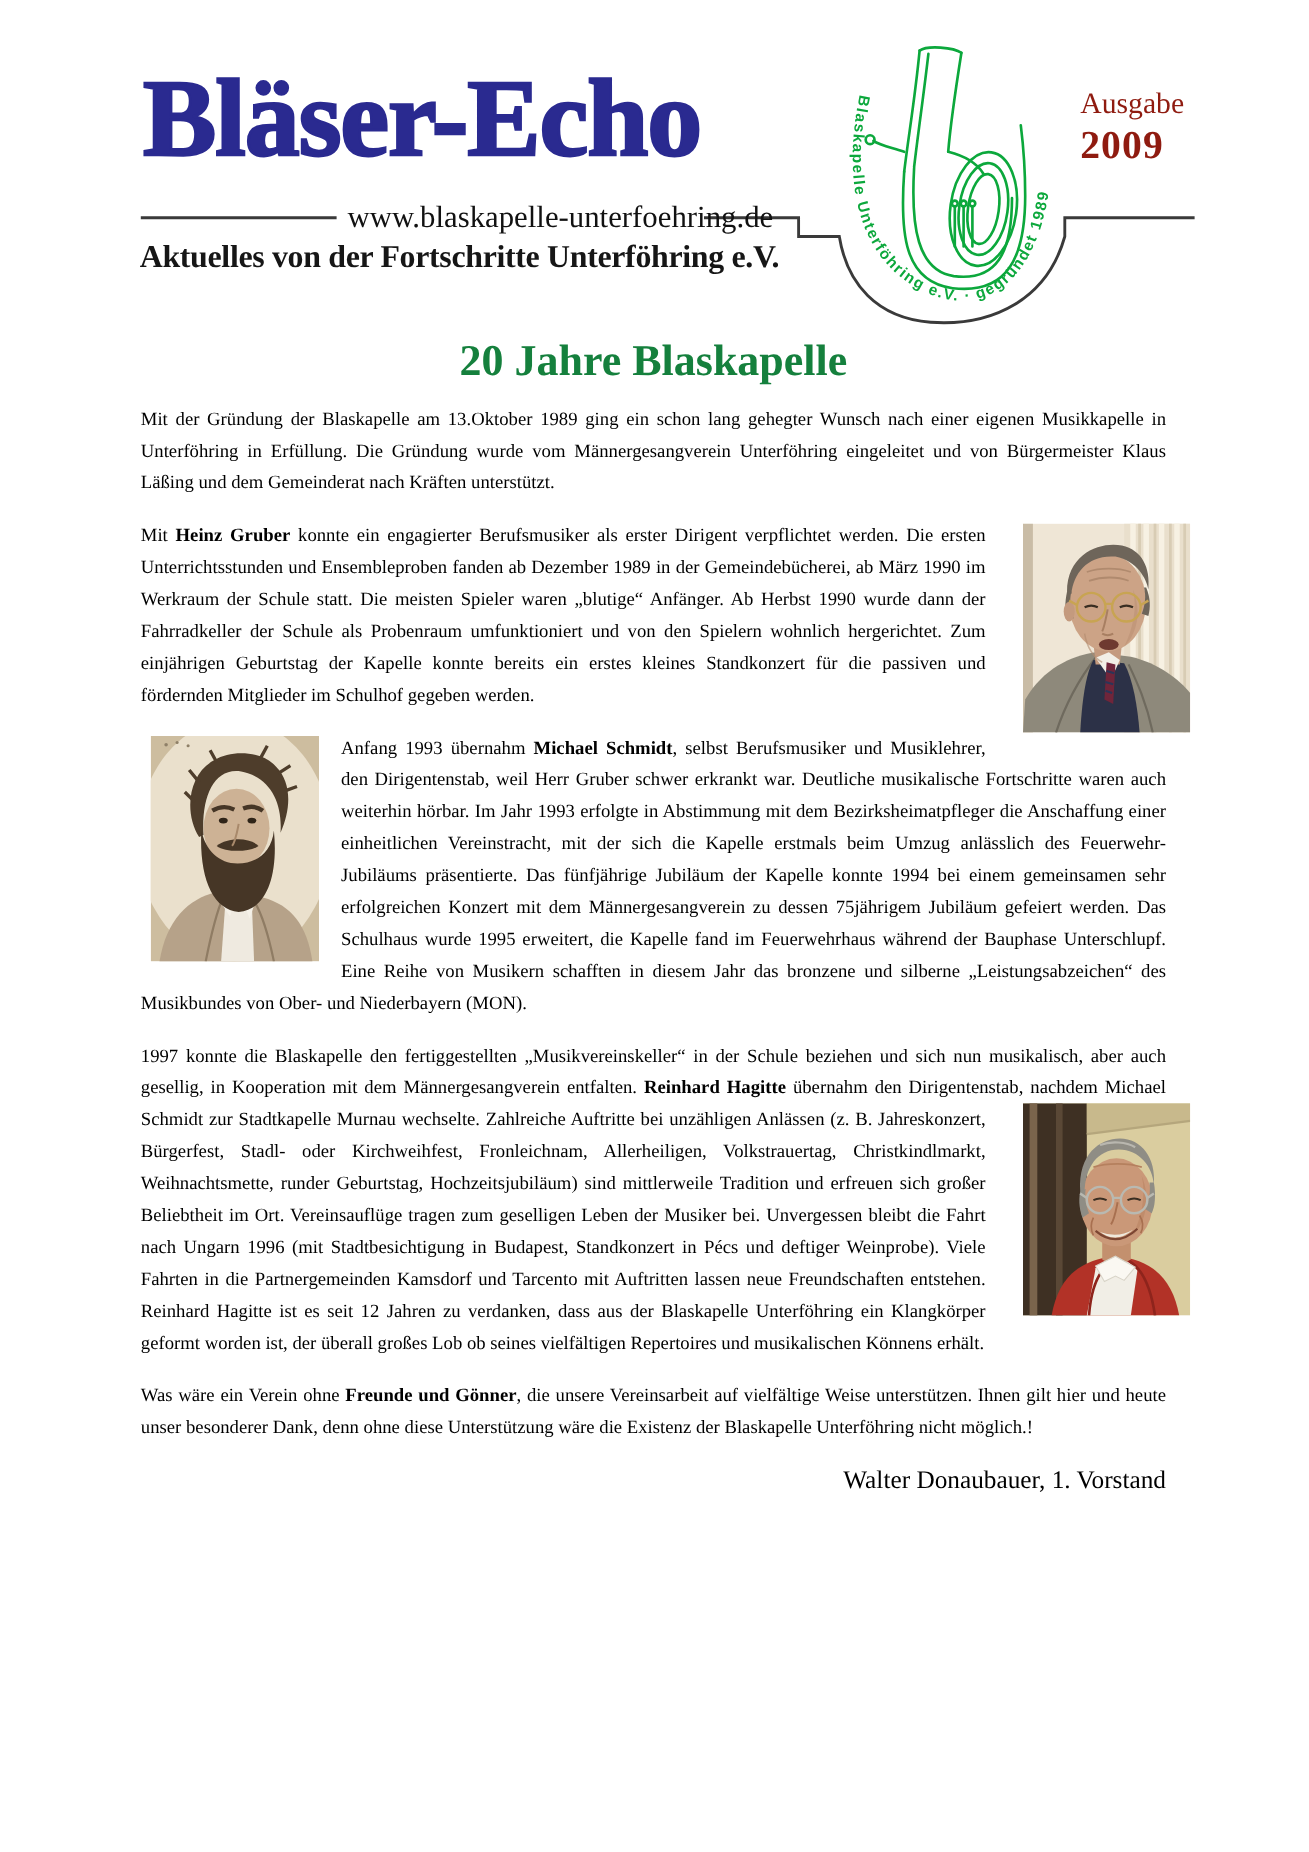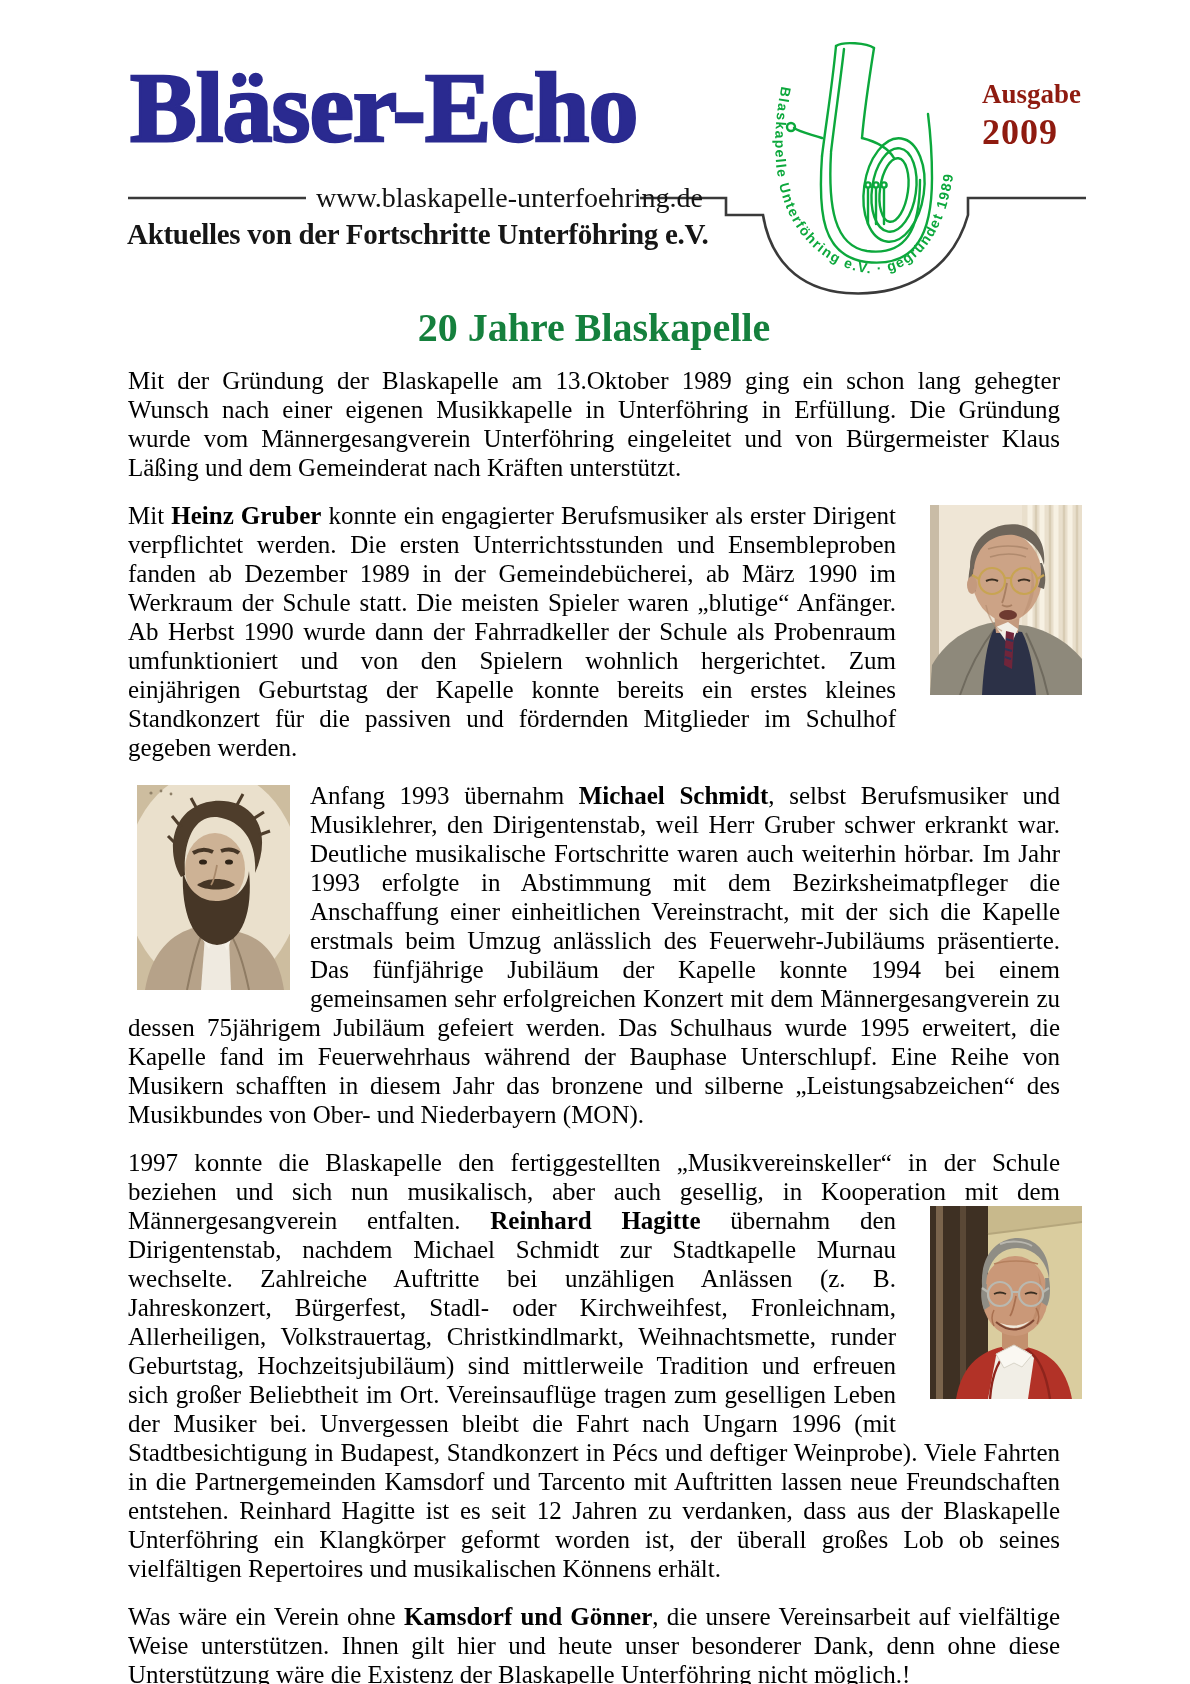--- a/index.html
+++ b/index.html
@@ -20,30 +20,30 @@
     position:absolute;left:316px;top:182px;font-size:28px;color:#111;
     white-space:nowrap;
   }
   .subtitle{
     position:absolute;left:127px;top:218px;margin:0;
     font-size:29px;font-weight:bold;color:#161616;letter-spacing:-0.3px;
     white-space:nowrap;
   }
   .logo-box{position:absolute;left:748px;top:38px;}
   .issue-box{position:absolute;left:982px;top:80px;color:#8F1B10;text-align:left;}
-  .issue-label{font-size:27px;font-weight:bold;line-height:28px;margin:0;}
+  .issue-label{font-size:27px;font-weight:normal;line-height:28px;margin:0;}
   .issue-year{font-size:36px;font-weight:bold;line-height:44px;margin:2px 0 0 0;letter-spacing:1px;}
 
   .article{position:relative;margin:0 0 0 128px;width:932px;}
   .headline{
     margin:6px 0 16px 0;text-align:center;font-size:40px;line-height:44px;
     font-weight:bold;color:#15803d;
   }
   .para{
-    margin:0 0 19px 0;font-size:25px;line-height:29px;text-align:justify;
+    margin:0 0 19px 0;font-size:17px;line-height:29px;text-align:justify;
     hyphens:none;
   }
   .para b{font-weight:bold;}
   .photo{display:block;}
   .photo svg{display:block;}
   .ph-gruber{float:right;margin:4px -22px 12px 34px;}
   .ph-schmidt{float:left;margin:4px 20px 14px 9px;}
   .ph-hagitte{float:right;clear:right;margin:0 -22px 12px 34px;}
   .float-spacer{float:right;width:0;height:58px;}
   .signature{margin:4px 0 12px 0;font-size:23px;line-height:29px;text-align:right;}
@@ -199,17 +199,17 @@
         <path d="M64,88 Q70,85 76,88 M95,88 Q101,85 107,88" stroke="#3A2E22" stroke-width="1.8" fill="none"></path>
         <path d="M86,90 C84,100 83,106 80,110" stroke="#A87050" stroke-width="1.8" fill="none"></path>
         <path d="M70,117 Q85,128 100,115 Q86,123 70,117 Z" fill="#EFE9DC"></path>
         <path d="M66,116 Q85,132 104,114" stroke="#7C4632" stroke-width="2" fill="none"></path>
         <path d="M64,104 Q60,112 64,120 M106,102 Q111,110 107,118" stroke="#A87050" stroke-width="1.5" fill="none"></path>
       </svg>
     </span>
     <span>1997 konnte die Blaskapelle den fertiggestellten „Musikvereinskeller“ in der Schule beziehen und sich nun musikalisch, aber auch gesellig, in Kooperation mit dem Männergesangverein entfalten. <b>Reinhard Hagitte</b> übernahm den Dirigentenstab, nachdem Michael Schmidt zur Stadtkapelle Murnau wechselte. Zahlreiche Auftritte bei unzähligen Anlässen (z. B. Jahreskonzert, Bürgerfest, Stadl- oder Kirchweihfest, Fronleichnam, Allerheiligen, Volkstrauertag, Christkindlmarkt, Weihnachtsmette, runder Geburtstag, Hochzeitsjubiläum) sind mittlerweile Tradition und erfreuen sich großer Beliebtheit im Ort. Vereinsauflüge tragen zum geselligen Leben der Musiker bei. Unvergessen bleibt die Fahrt nach Ungarn 1996 (mit Stadtbesichtigung in Budapest, Standkonzert in Pécs und deftiger Weinprobe). Viele Fahrten in die Partnergemeinden Kamsdorf und Tarcento mit Auftritten lassen neue Freundschaften entstehen. Reinhard Hagitte ist es seit 12 Jahren zu verdanken, dass aus der Blaskapelle Unterföhring ein Klangkörper geformt worden ist, der überall großes Lob ob seines vielfältigen Repertoires und musikalischen Könnens erhält.</span>
   </div>
 
-  <div class="para">Was wäre ein Verein ohne <b>Kamsdorf und Gönner</b>, die unsere Vereinsarbeit auf vielfältige Weise unterstützen. Ihnen gilt hier und heute unser besonderer Dank, denn ohne diese Unterstützung wäre die Existenz der Blaskapelle Unterföhring nicht möglich.!</div>
+  <div class="para">Was wäre ein Verein ohne <b>Freunde und Gönner</b>, die unsere Vereinsarbeit auf vielfältige Weise unterstützen. Ihnen gilt hier und heute unser besonderer Dank, denn ohne diese Unterstützung wäre die Existenz der Blaskapelle Unterföhring nicht möglich.!</div>
 
   <div class="signature">Walter Donaubauer, 1. Vorstand</div>
 
 </main>
 
 </body></html>

